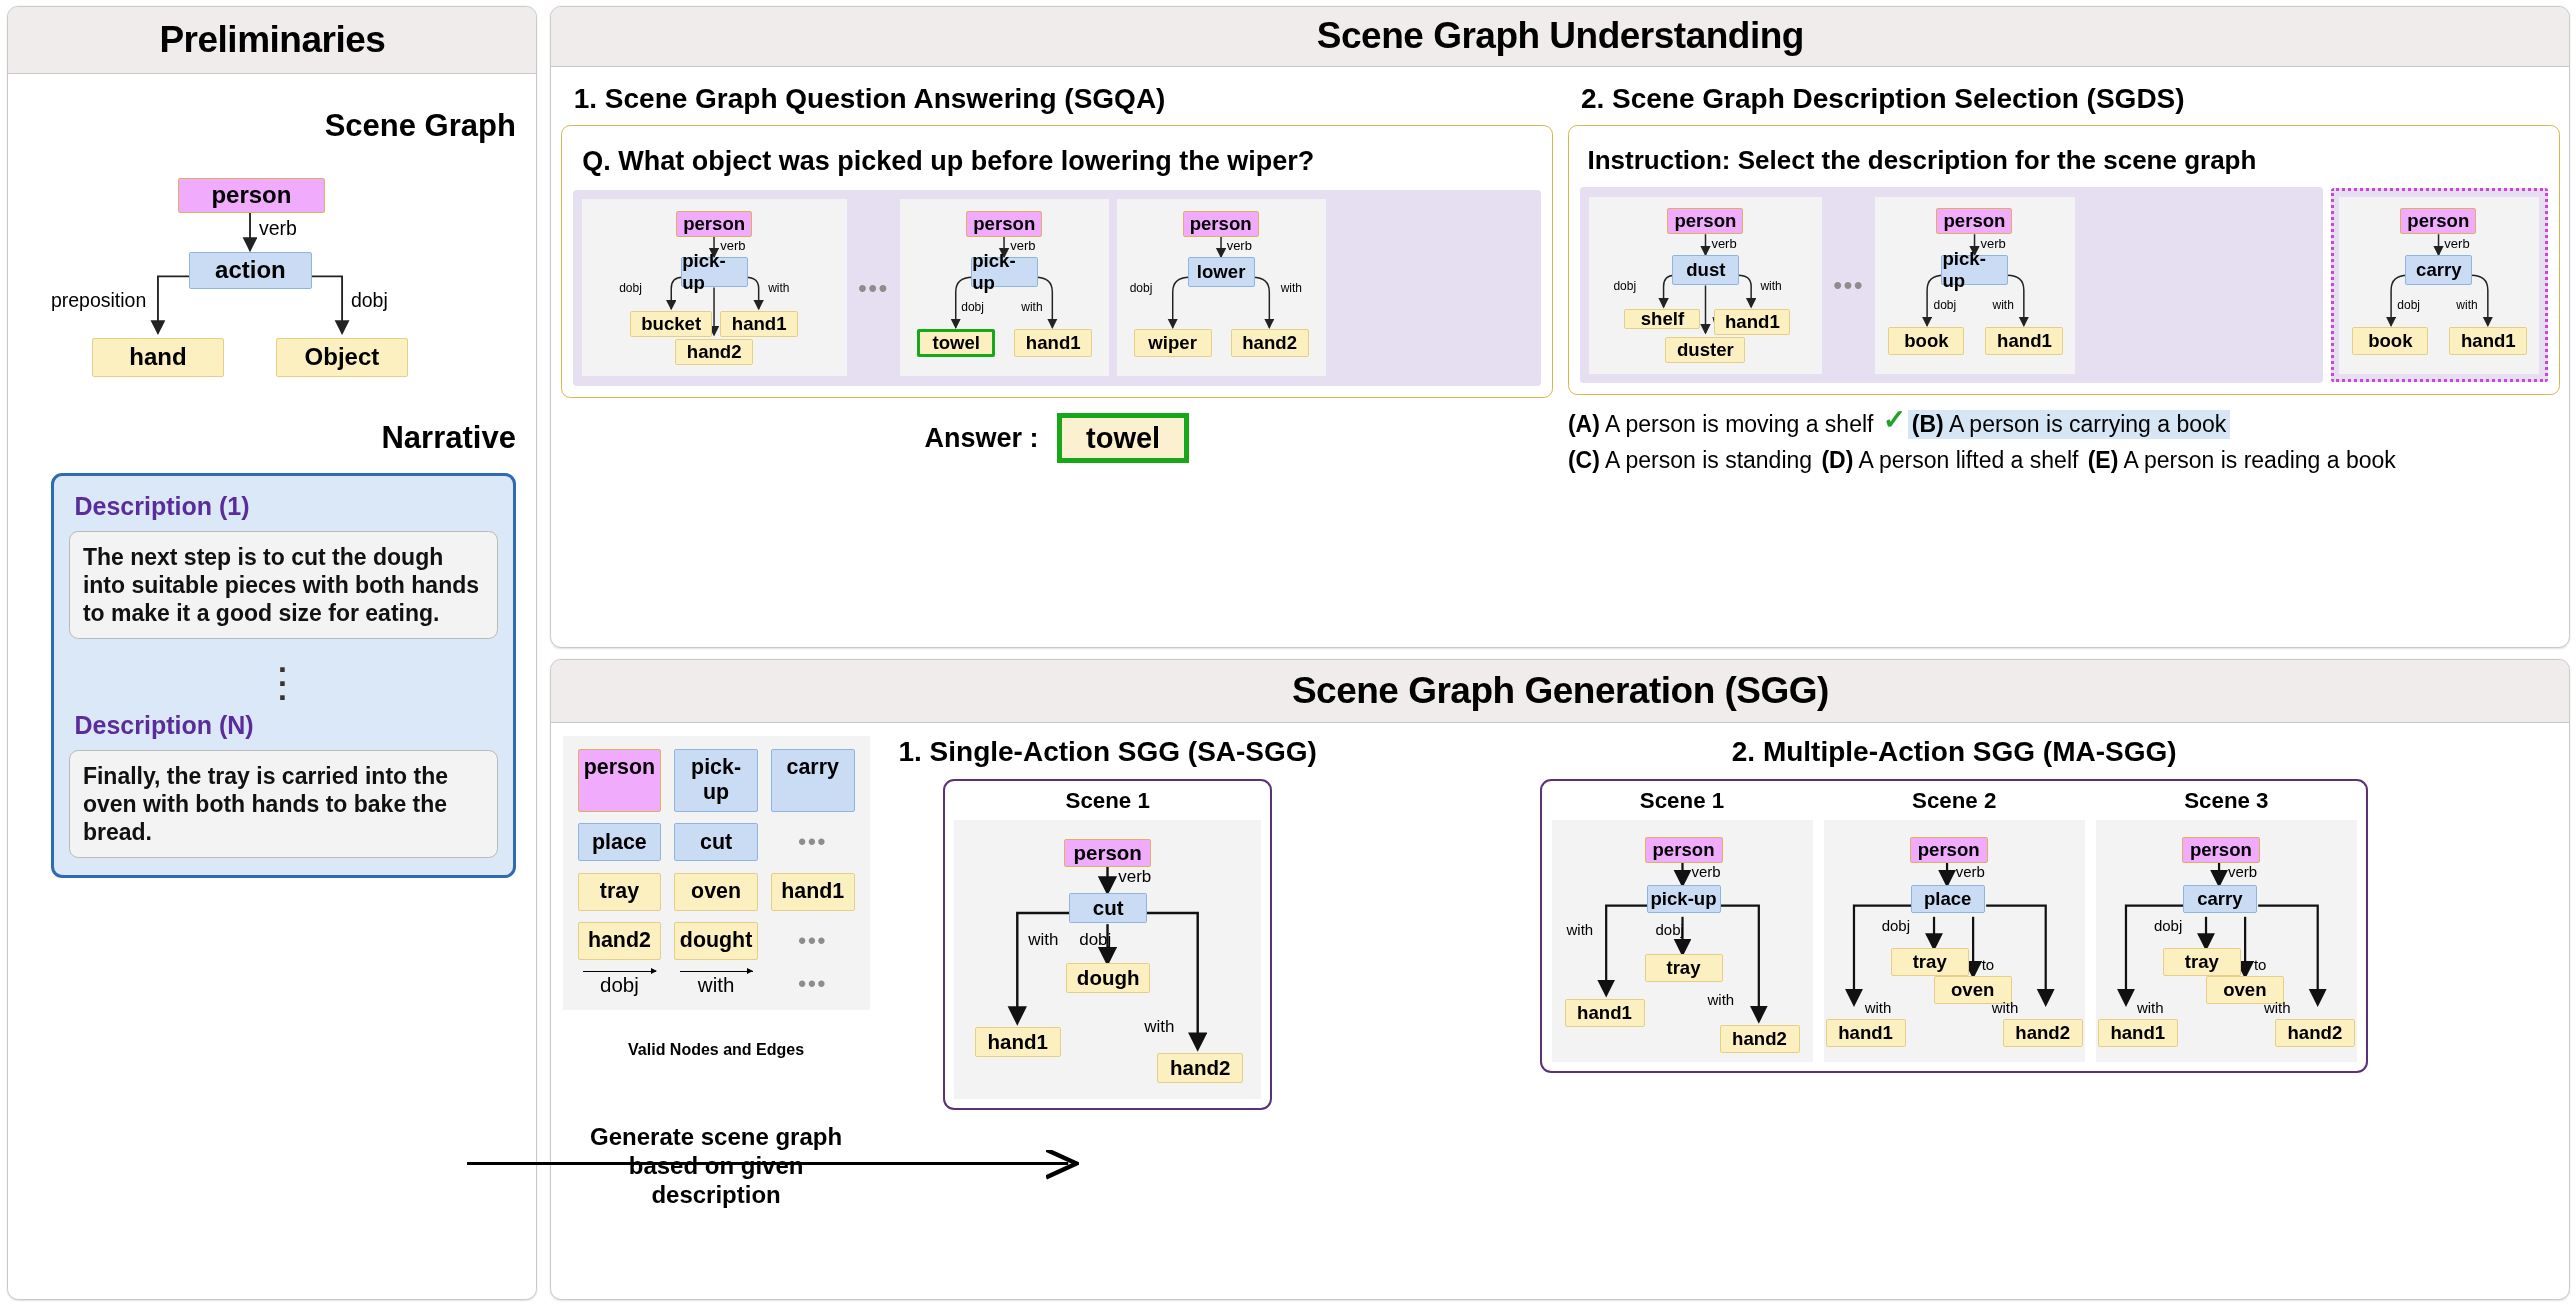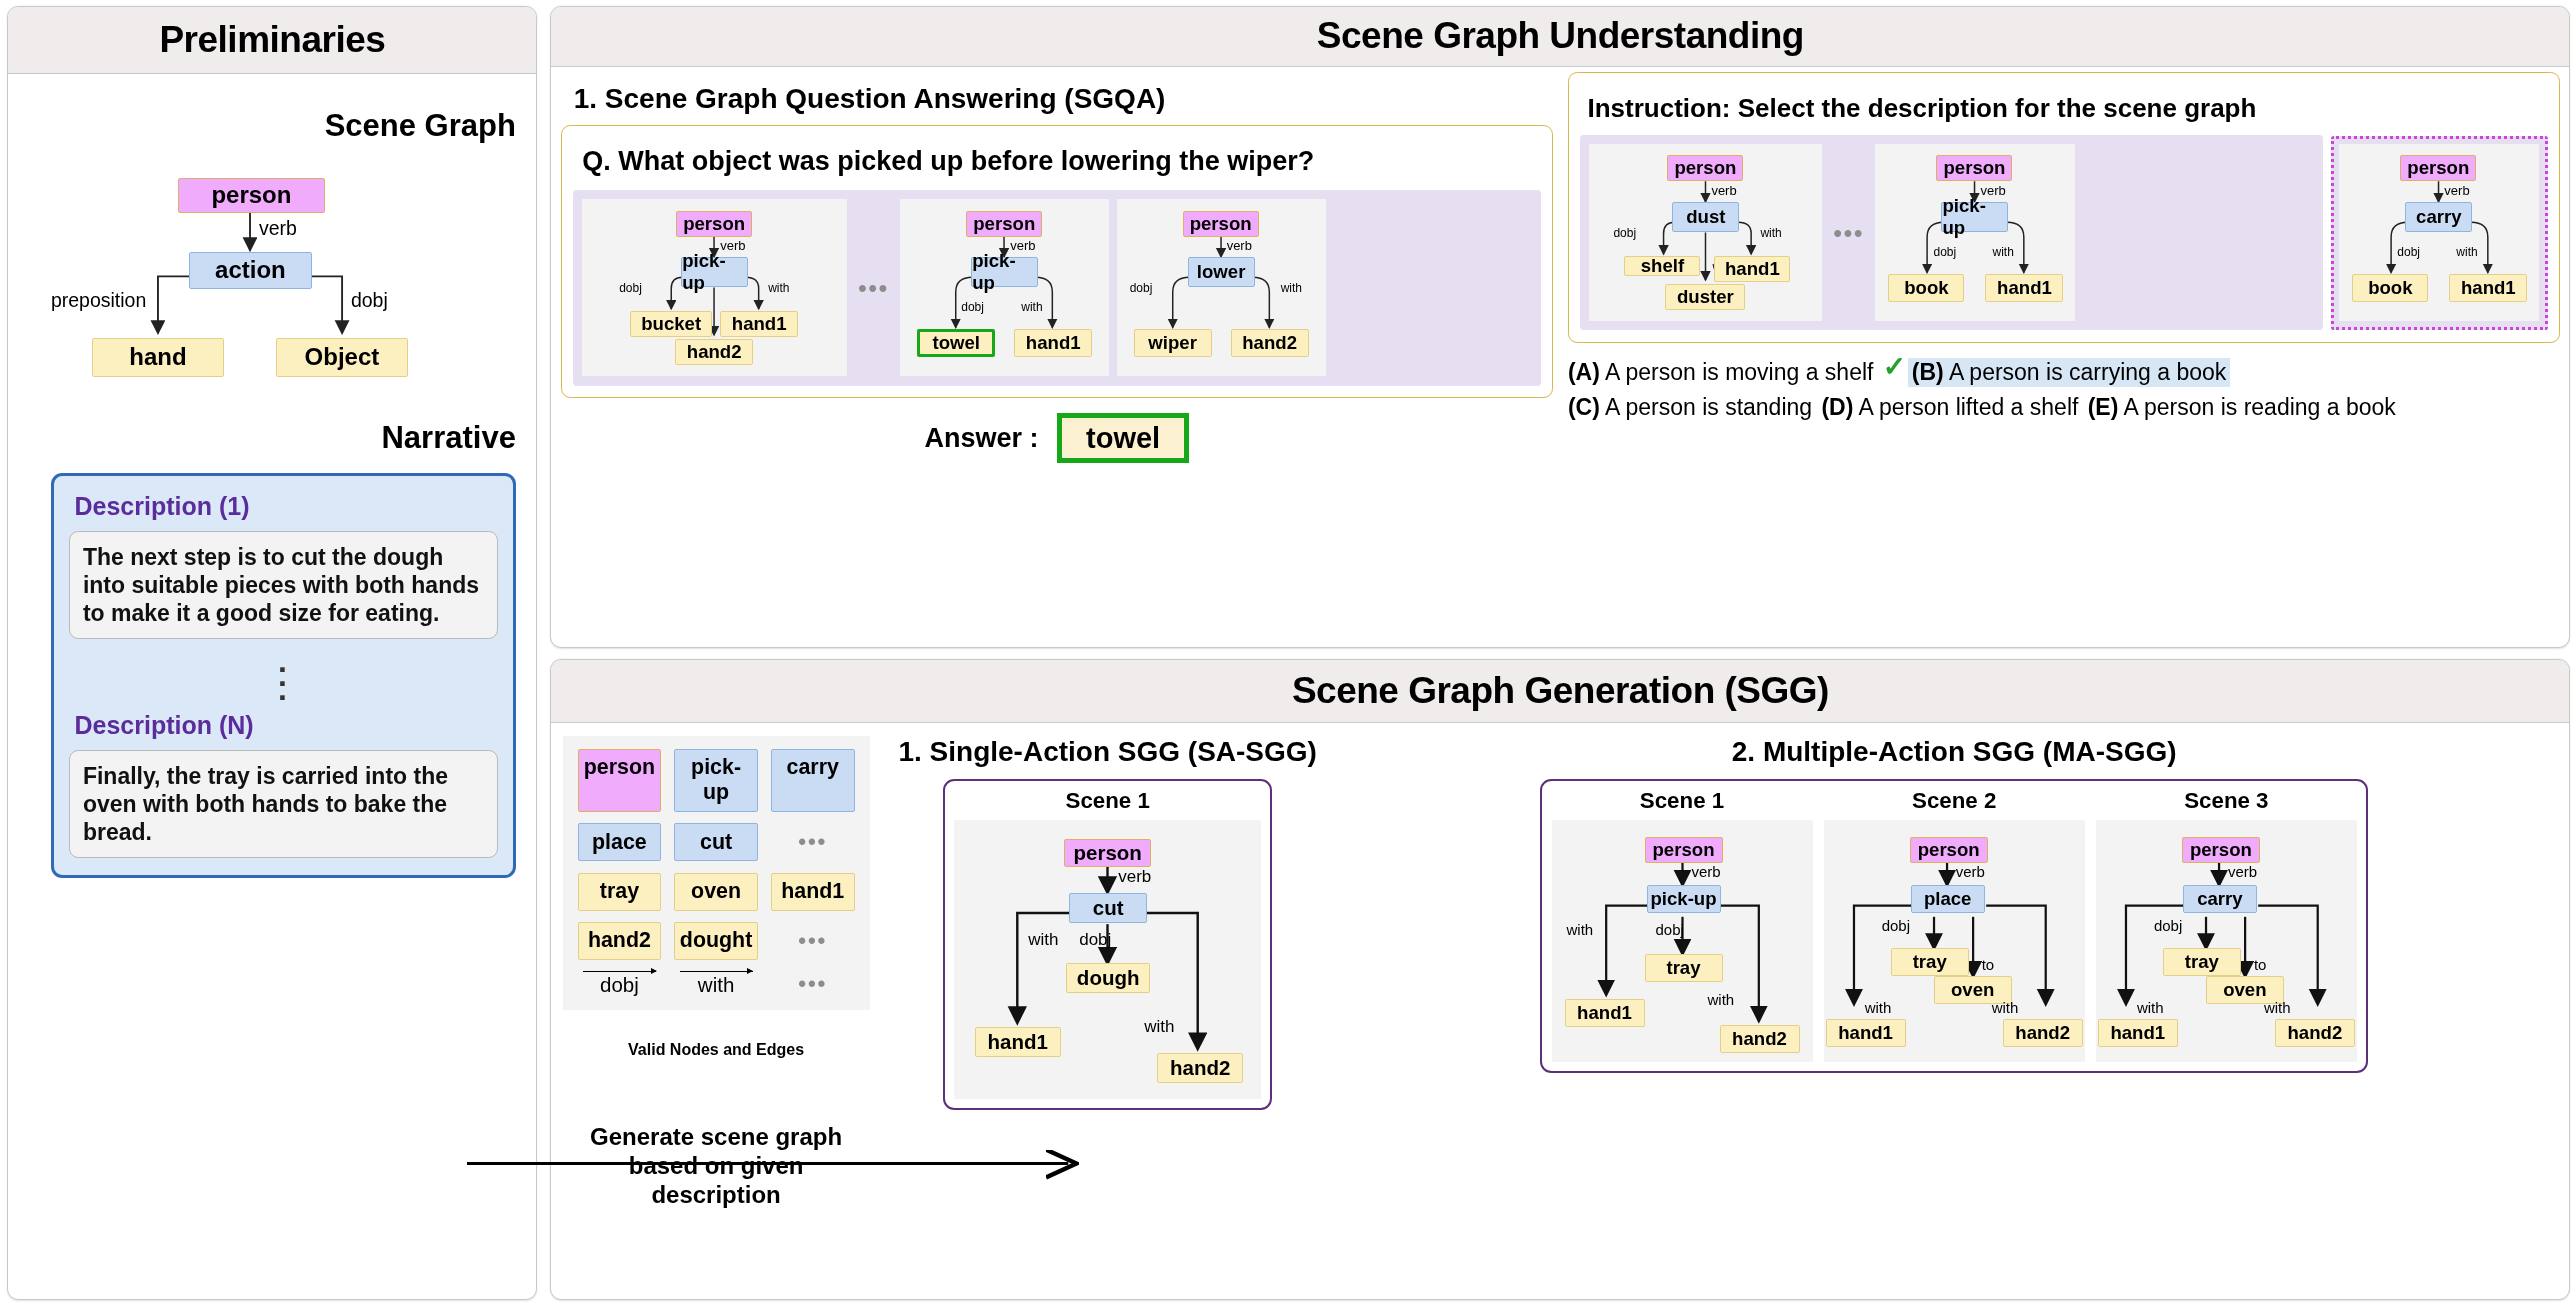--- a/index.html
+++ b/index.html
@@ -219,20 +219,21 @@
             </div>
           </div>
 
           <div class="answer-row">
             <div class="answer-lbl">Answer :</div>
             <div class="answer-chip">towel</div>
           </div>
         </div>
 
         <div class="und-col">
+          <div class="sub-title">2. Scene Graph Description Selection (SGDS)</div>
           <div class="yellow-box">
             <div class="instruction">Instruction:  Select the description for the scene graph</div>
             <div style="display:flex;align-items:center;gap:7.4px;">
 
               <div class="lav-strip" style="flex:1;">
 
                 <div class="g-panel" style="width:233px;height:177px;">
                   <svg width="233" height="177" viewBox="0 0 250 190">
                     <path d="M125,40 L125,62" stroke="#222" stroke-width="1.6" fill="none" marker-end="url(#a1)"></path>
                     <path d="M92,84 Q80,84 80,96 L80,118" stroke="#222" stroke-width="1.6" fill="none" marker-end="url(#a1)"></path>

